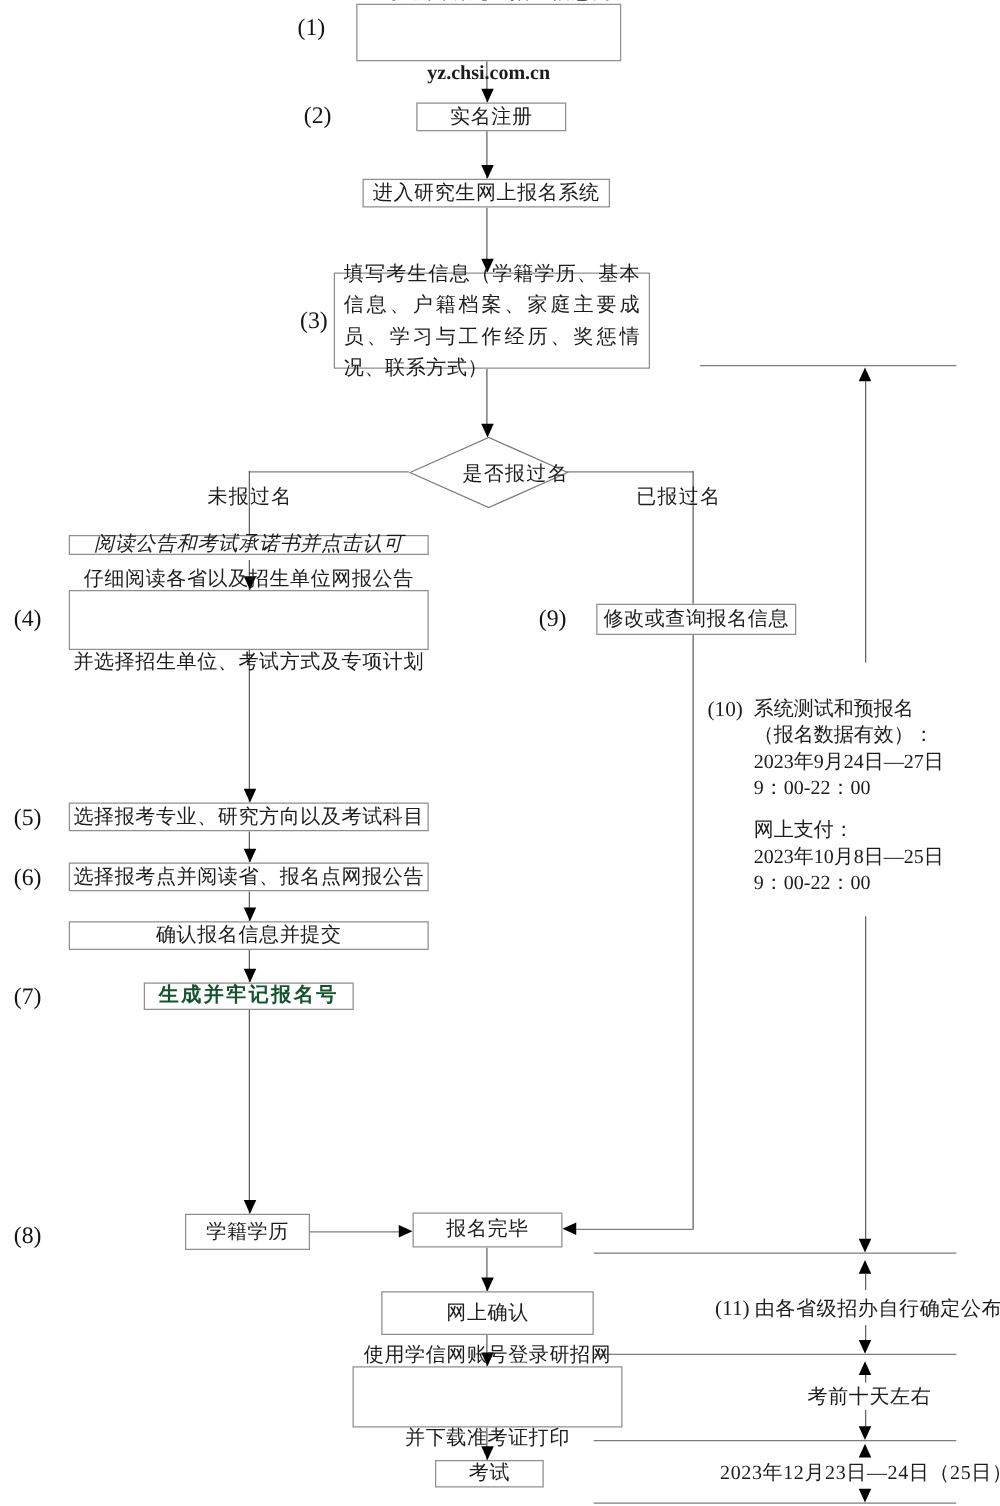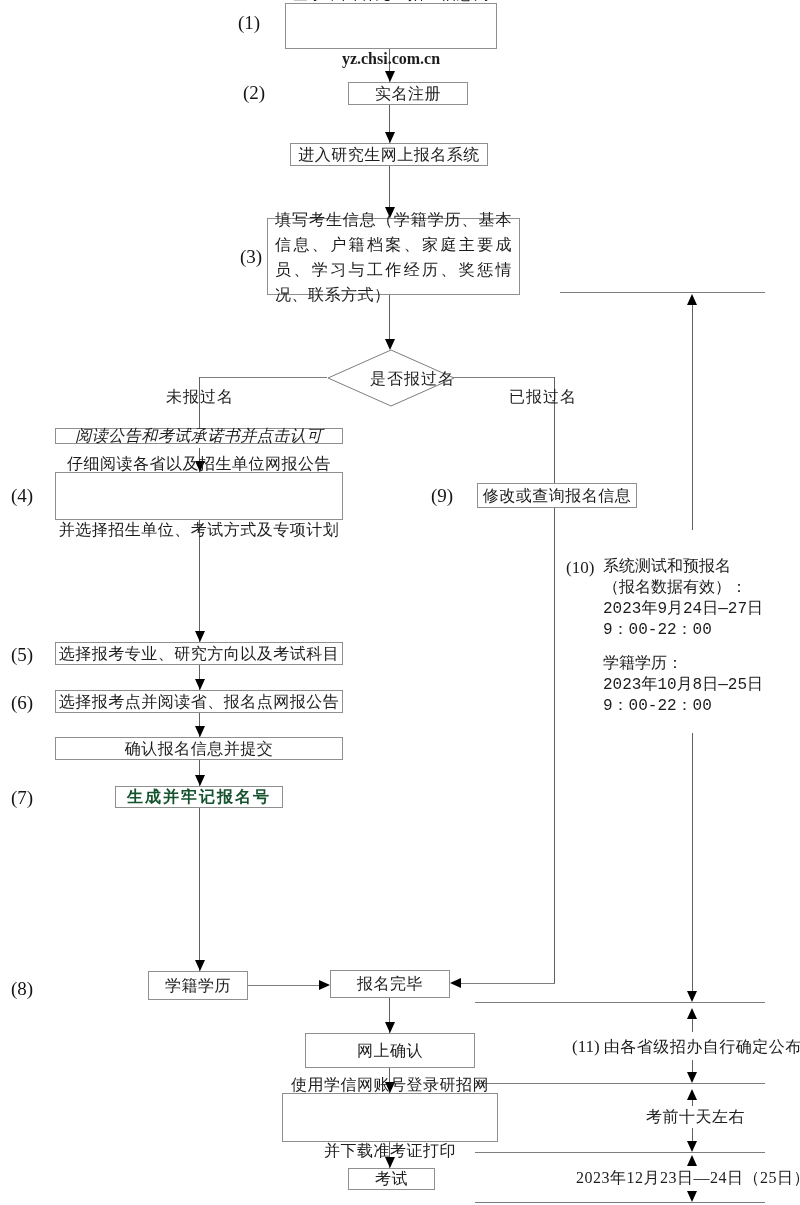--- a/index.html
+++ b/index.html
@@ -21,21 +21,21 @@
   .arr-d{position:absolute;width:0;height:0;border-left:5px solid transparent;border-right:5px solid transparent;border-top:11px solid #000;}
   .arr-u{position:absolute;width:0;height:0;border-left:5px solid transparent;border-right:5px solid transparent;border-bottom:11px solid #000;}
   .arr-l{position:absolute;width:0;height:0;border-top:5px solid transparent;border-bottom:5px solid transparent;border-right:11px solid #000;}
   .arr-r{position:absolute;width:0;height:0;border-top:5px solid transparent;border-bottom:5px solid transparent;border-left:11px solid #000;}
   .diamond-svg{position:absolute;left:327px;top:349px;}
   .diamond-text{position:absolute;left:327px;top:369px;width:128px;text-align:right;font-size:16px;letter-spacing:1px;}
   .red{color:#14532d;font-weight:bold;letter-spacing:2px;}
   .ann{position:absolute;font-size:16px;white-space:nowrap;letter-spacing:0.5px;}
   .ann10{position:absolute;left:566px;top:557px;font-size:16px;line-height:21px;}
   .ann10 .numlbl{position:absolute;left:0;top:0;font-size:17px;letter-spacing:0;}
-  .ann10-body{margin-left:37px;font-family:Liberation Mono, monospace;}
+  .ann10-body{margin-left:37px;}
   .ann10-body .gap{height:13px;}
   .annum{font-size:17px;letter-spacing:0;margin-right:4px;}
 </style>
 </head>
 <body>
 
 <div id="page">
 
   <div class="vline" style="left:389px;top:48px;height:34px;"></div>
   <div class="arr-d" style="left:385px;top:71px;"></div>
@@ -116,21 +116,21 @@
   <svg class="diamond-svg" width="128" height="58">
     <polygon points="1,29 64,1 127,29 64,57" fill="#ffffff" stroke="#7d7d7d" stroke-width="1"></polygon>
   </svg>
   <div class="diamond-text">是否报过名</div>
 
   <div class="box" style="left:285px;top:3px;width:212px;height:46px;">
     <span class="ln">登录中国研究生招生信息网</span>
     <span class="ln" style="font-weight:bold;letter-spacing:0;">yz.chsi.com.cn</span>
   </div>
 
-  <div class="box" style="left:333px;top:82px;width:120px;height:23px;margin-left:15px;">
+  <div class="box" style="left:333px;top:82px;width:120px;height:23px;">
     <span class="ln">实名注册</span>
   </div>
 
   <div class="box" style="left:290px;top:143px;width:198px;height:23px;">
     <span class="ln">进入研究生网上报名系统</span>
   </div>
 
   <div class="box" style="left:267px;top:218px;width:253px;height:77px;">
     <span class="ln wrapbox">填写考生信息（学籍学历、基本信息、户籍档案、家庭主要成员、学习与工作经历、奖惩情况、联系方式）</span>
   </div>
@@ -186,21 +186,21 @@
   </div>
 
   <div class="ann10">
     <span class="numlbl">(10)</span>
     <div class="ann10-body">
       <div>系统测试和预报名</div>
       <div>（报名数据有效）：</div>
       <div>2023年9月24日—27日</div>
       <div>9：00-22：00</div>
       <div class="gap"></div>
-      <div>学籍学历：</div>
+      <div>网上支付：</div>
       <div>2023年10月8日—25日</div>
       <div>9：00-22：00</div>
     </div>
   </div>
 
   <div class="ann" style="left:572px;top:1037px;">
     <span class="annum">(11)</span><span>由各省级招办自行确定公布</span>
   </div>
 
   <div class="ann" style="left:646px;top:1107px;">考前十天左右</div>

